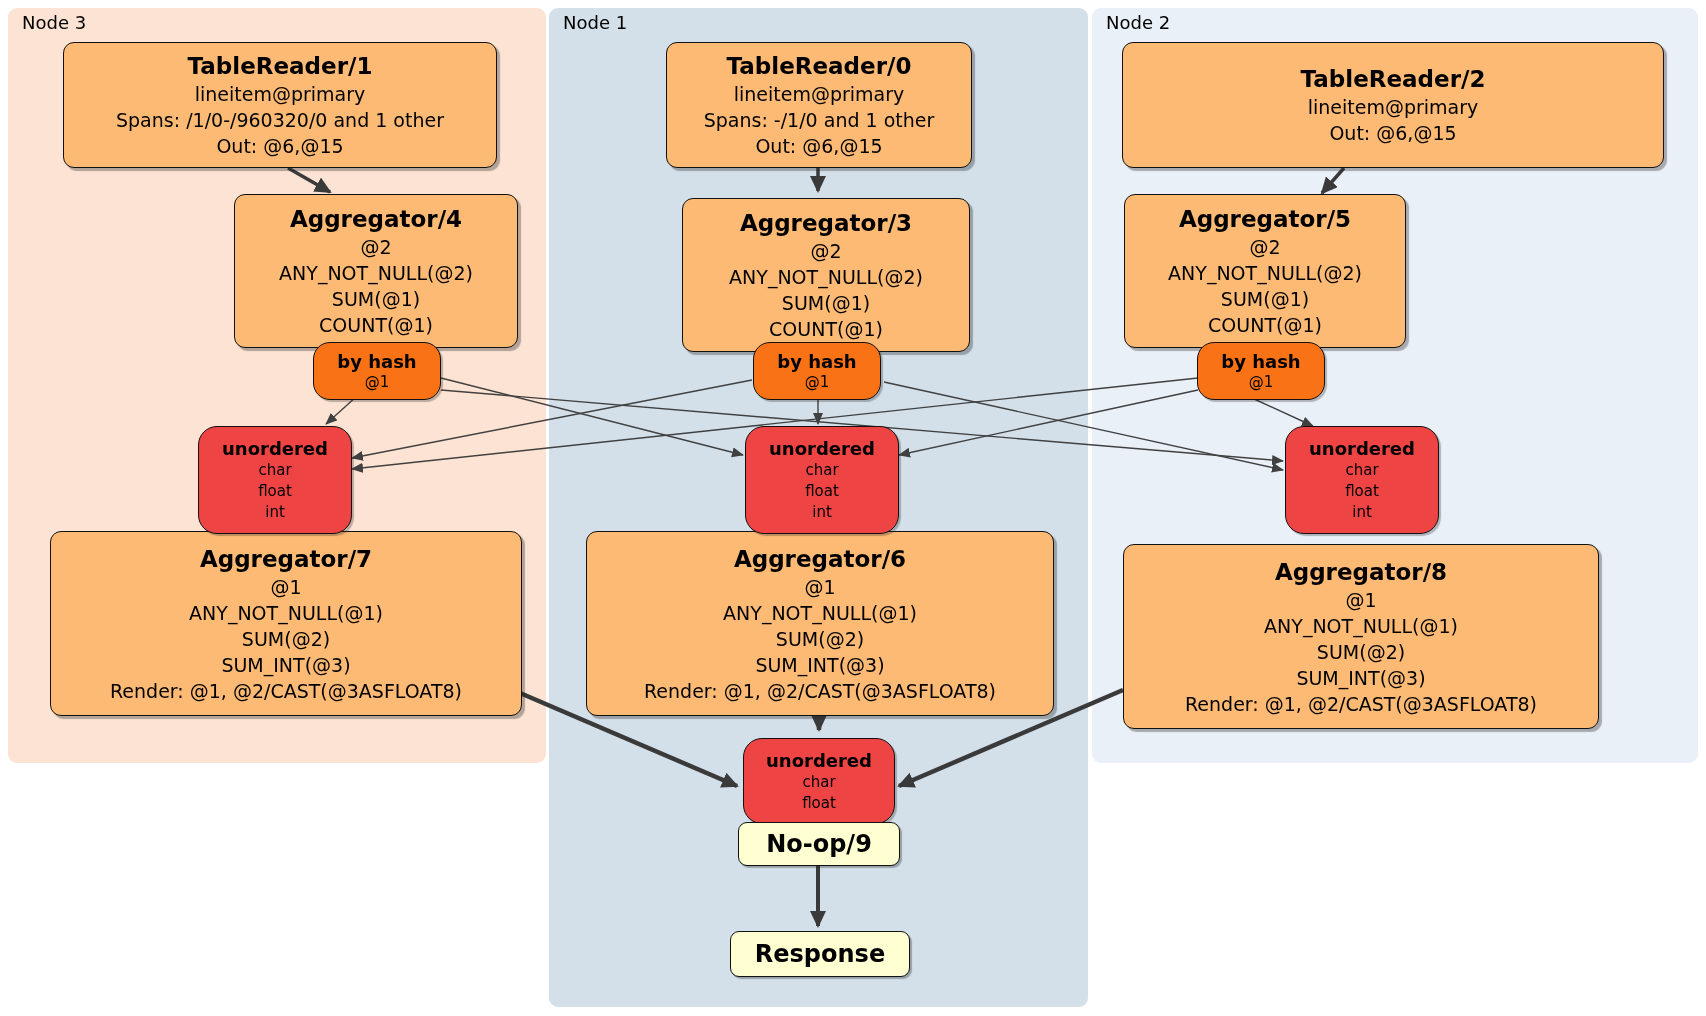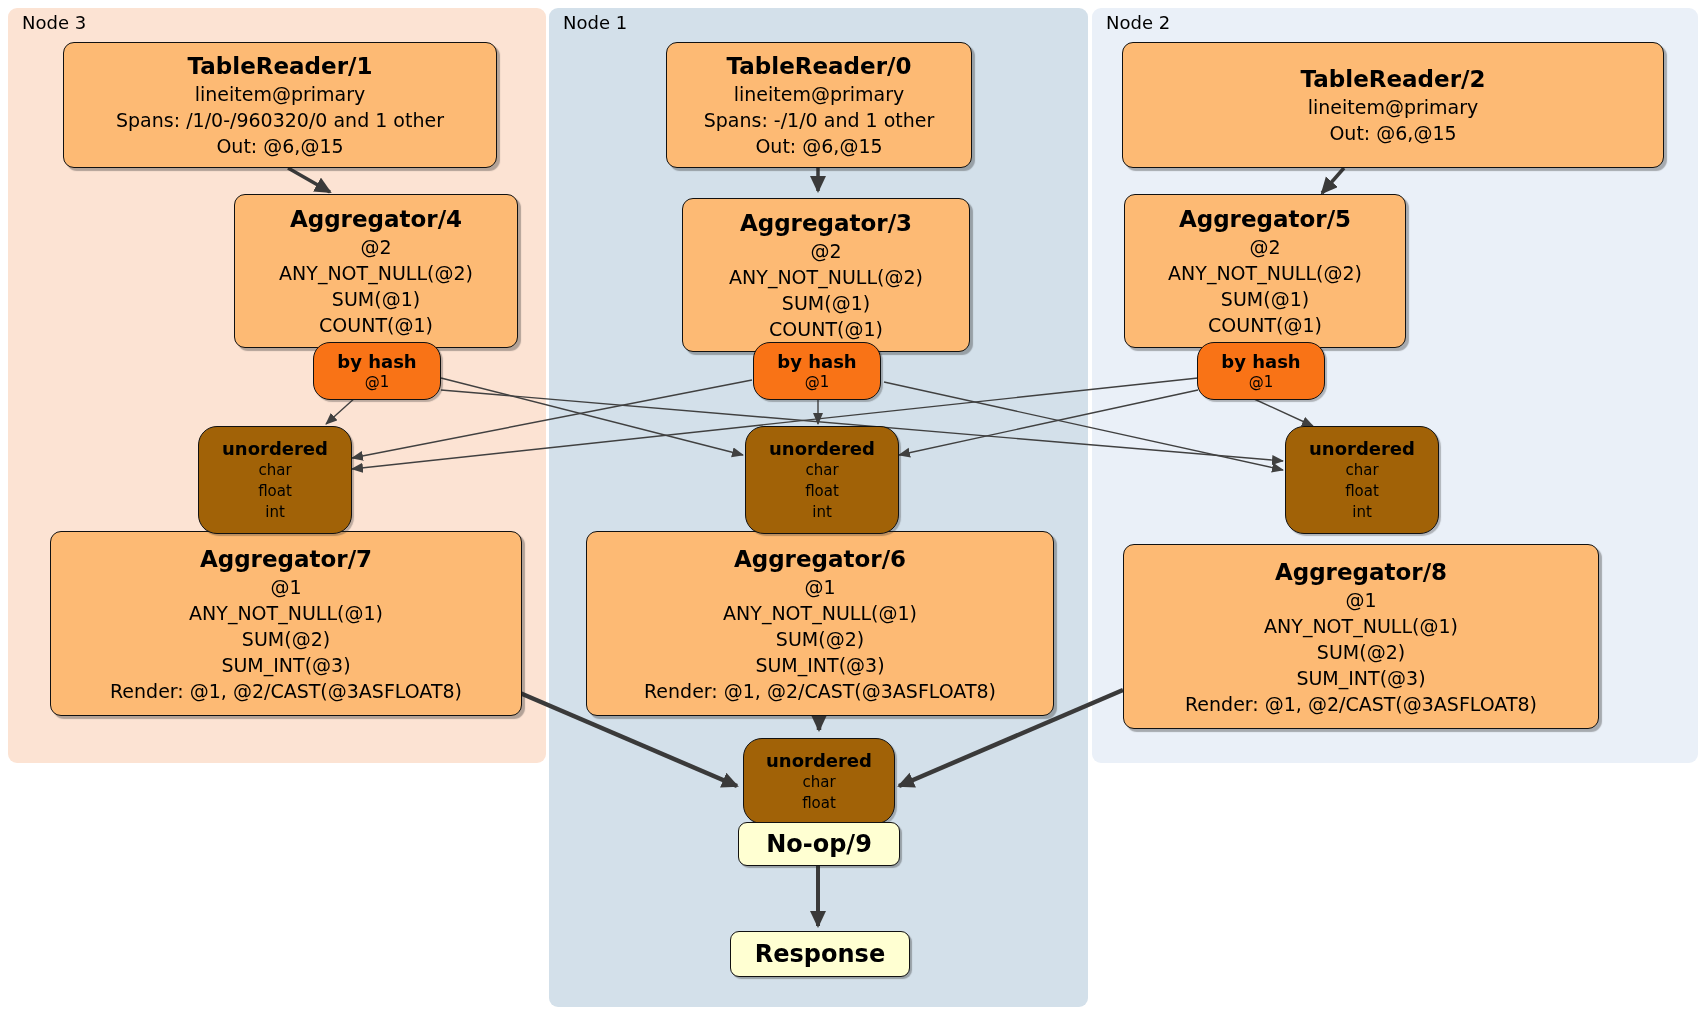--- a/index.html
+++ b/index.html
@@ -18,21 +18,21 @@
   .ptitle{font-size:23px;font-weight:bold;line-height:30px;white-space:nowrap;}
   .pline{font-size:19px;line-height:26px;white-space:nowrap;}
 
   .router{position:absolute;z-index:2;background:#f97316;border:1.6px solid #111;
           border-radius:17px;box-shadow:2px 2px 1px rgba(40,40,40,0.3);
           display:flex;flex-direction:column;justify-content:center;align-items:center;
           text-align:center;color:#000;}
   .rtitle{font-size:18px;font-weight:bold;line-height:22px;}
   .rline{font-size:15px;line-height:18px;}
 
-  .sync{position:absolute;z-index:2;background:#a16207;border:1.6px solid #111;
+  .sync{position:absolute;z-index:2;background:#ef4444;border:1.6px solid #111;
         border-radius:19px;box-shadow:2px 2px 1px rgba(40,40,40,0.3);
         display:flex;flex-direction:column;justify-content:center;align-items:center;
         text-align:center;color:#000;}
   .stitle{font-size:18px;font-weight:bold;line-height:23px;}
   .sline{font-size:15px;line-height:21px;}
 
   .terminal{position:absolute;z-index:2;background:#ffffd2;border:1.8px solid #111;
             border-radius:9px;box-shadow:2px 2px 1px rgba(40,40,40,0.35);
             display:flex;justify-content:center;align-items:center;color:#000;}
   .ttitle{font-size:24px;font-weight:bold;}

